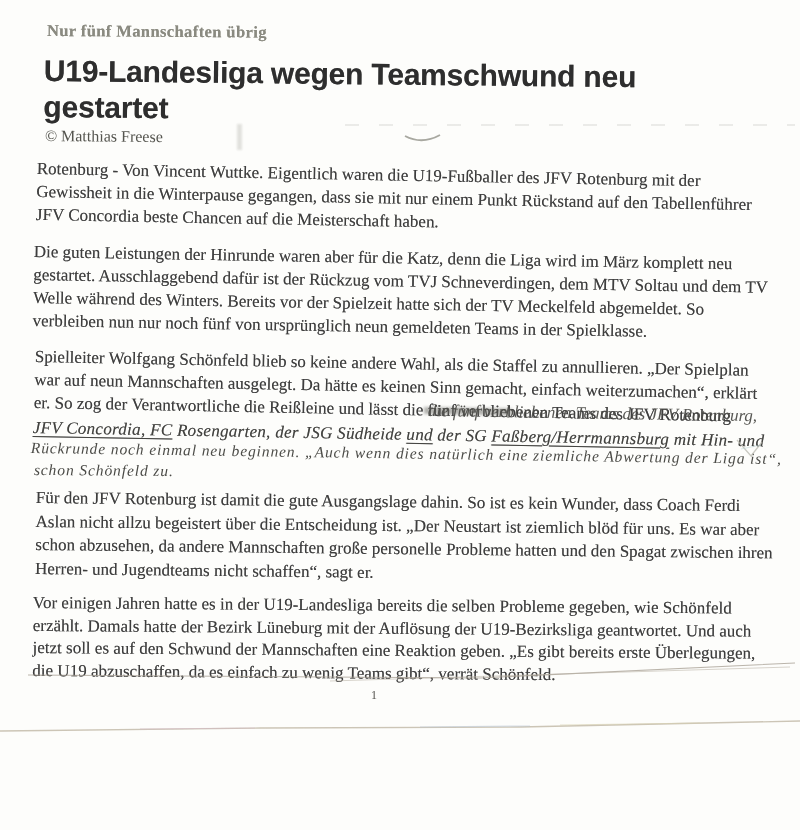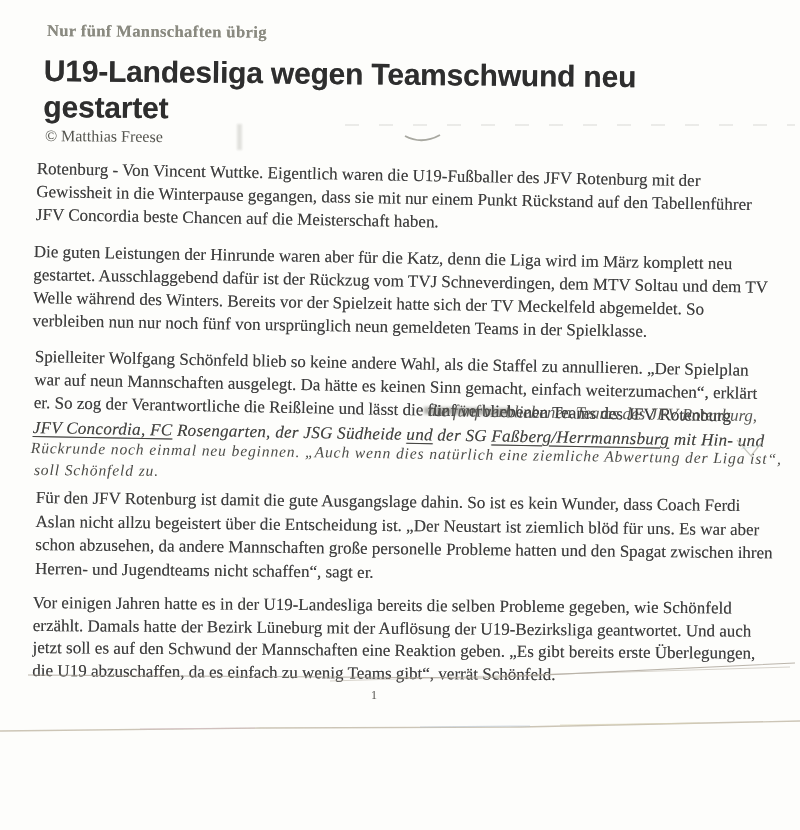--- a/index.html
+++ b/index.html
@@ -121,21 +121,21 @@
     <div class="nowrap">war auf neun Mannschaften ausgelegt. Da hätte es keinen Sinn gemacht, einfach weiterzumachen“, erklärt</div>
     <div class="nowrap">er. So zog der Verantwortliche die Reißleine und lässt die fünf verbliebenen Teams des JFV Rotenburg</div>
   </div>
 
   <div class="abs smudge"></div>
   <div class="abs ghost nowrap">die fünf verbliebenen Teams des JFV Rotenburg,</div>
 
   <div class="abs para teams nowrap"><span class="u">JFV Concordia, FC</span><span> Rosengarten, der JSG Südheide </span><span class="u">und</span><span> der SG </span><span class="u">Faßberg/Herrmannsburg</span><span> mit Hin- und</span></div>
 
   <div class="abs closing nowrap">Rückrunde noch einmal neu beginnen. „Auch wenn dies natürlich eine ziemliche Abwertung der Liga ist“,</div>
-  <div class="abs lastline nowrap">soll Schönfeld zu.</div>
+  <div class="abs lastline nowrap">schon Schönfeld zu.</div>
 
   <div class="abs para p4">
     <div class="nowrap">Für den JFV Rotenburg ist damit die gute Ausgangslage dahin. So ist es kein Wunder, dass Coach Ferdi</div>
     <div class="nowrap">Aslan nicht allzu begeistert über die Entscheidung ist. „Der Neustart ist ziemlich blöd für uns. Es war aber</div>
     <div class="nowrap">schon abzusehen, da andere Mannschaften große personelle Probleme hatten und den Spagat zwischen ihren</div>
     <div class="nowrap">Herren- und Jugendteams nicht schaffen“, sagt er.</div>
   </div>
 
   <div class="abs para p5">
     <div class="nowrap">Vor einigen Jahren hatte es in der U19-Landesliga bereits die selben Probleme gegeben, wie Schönfeld</div>

